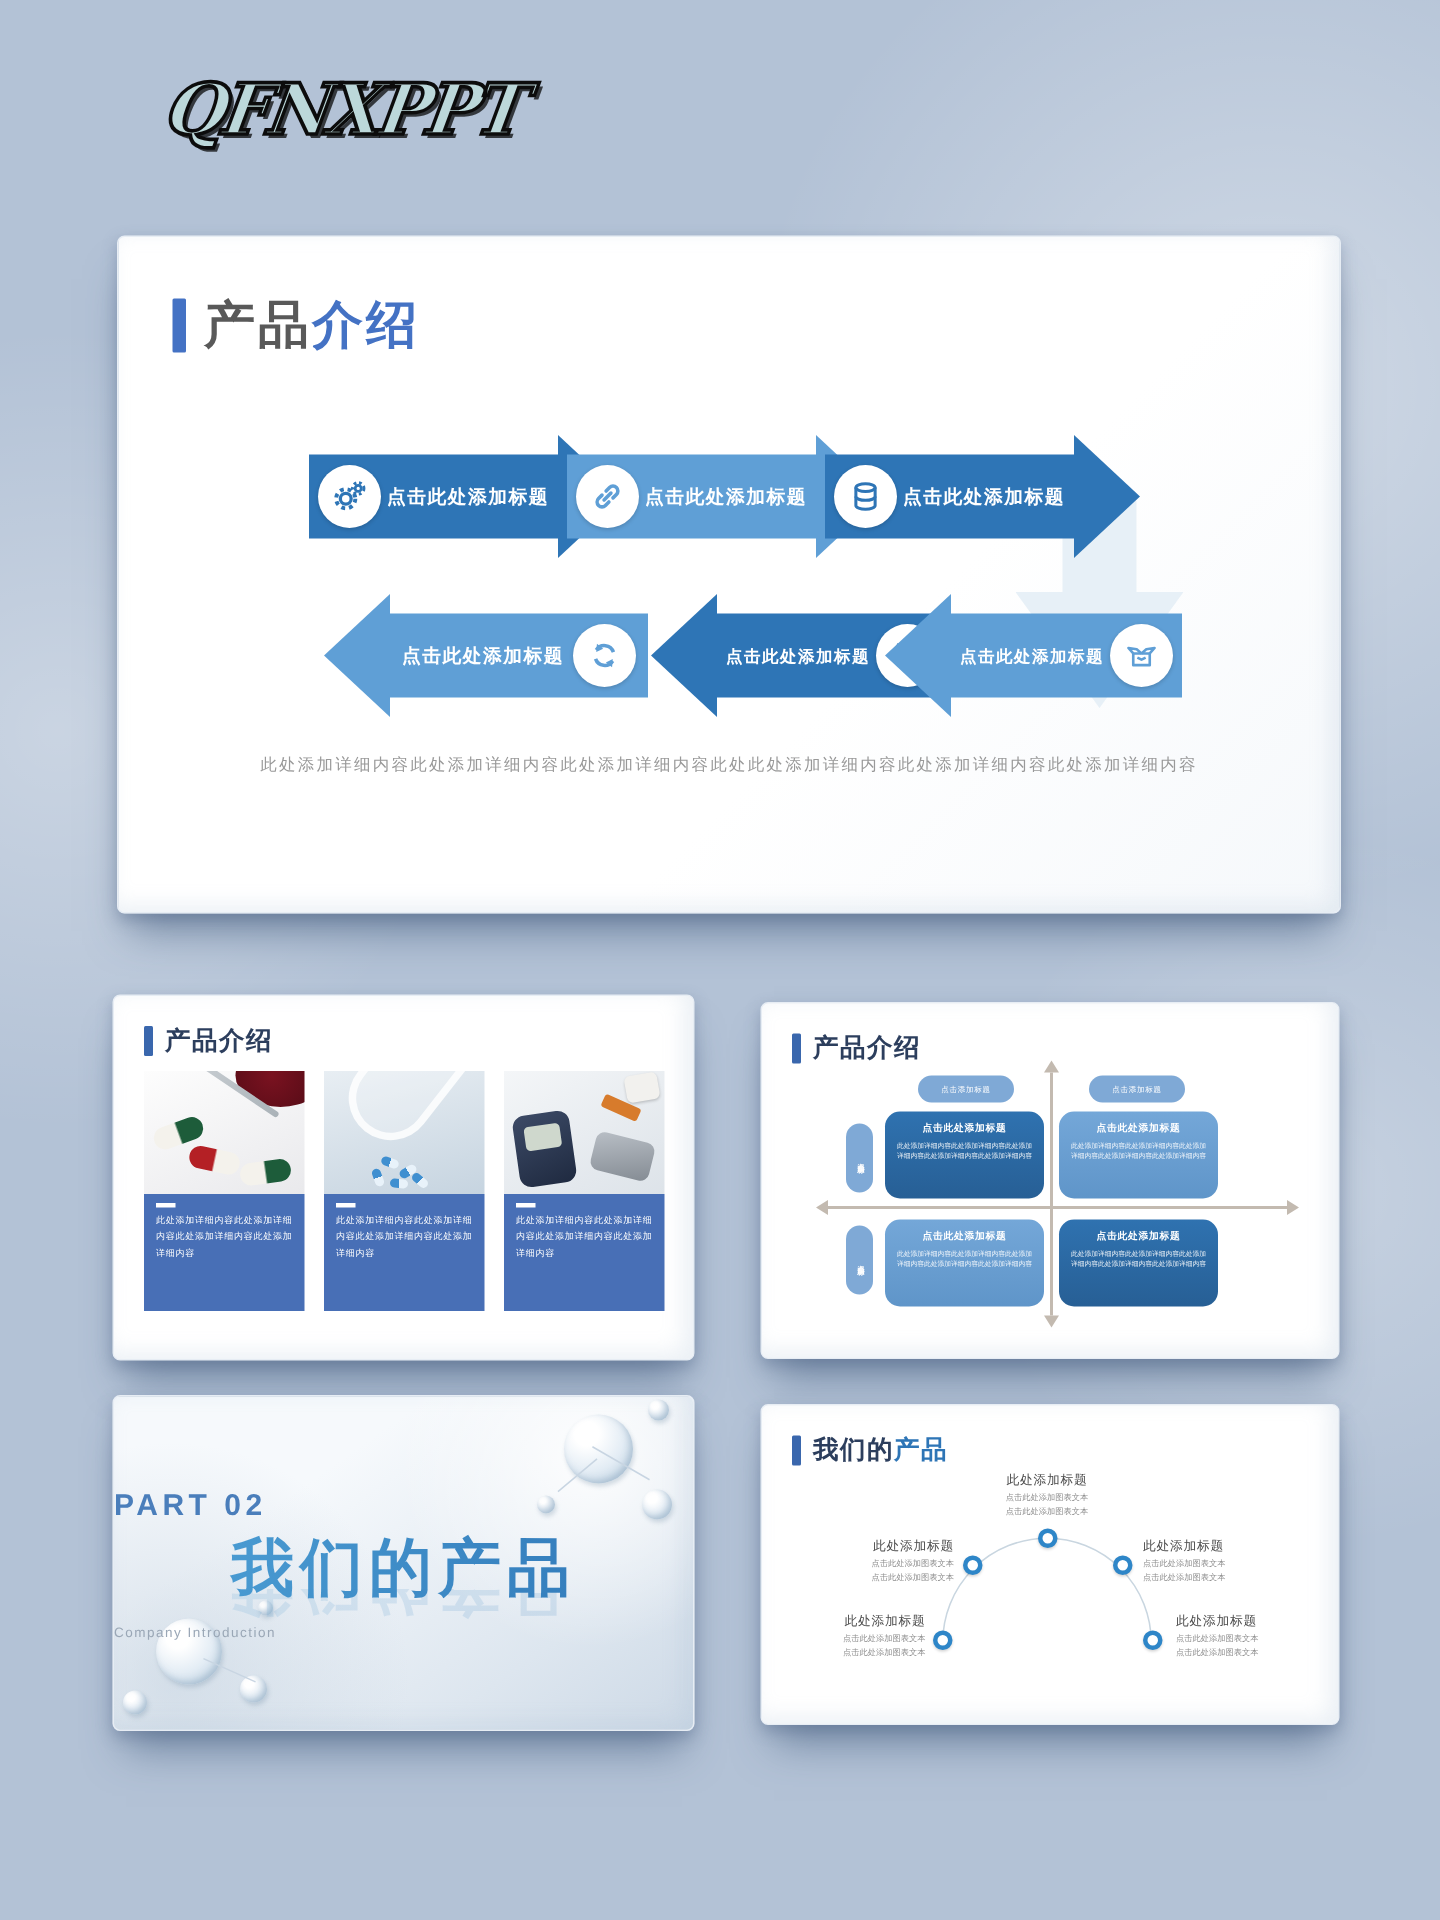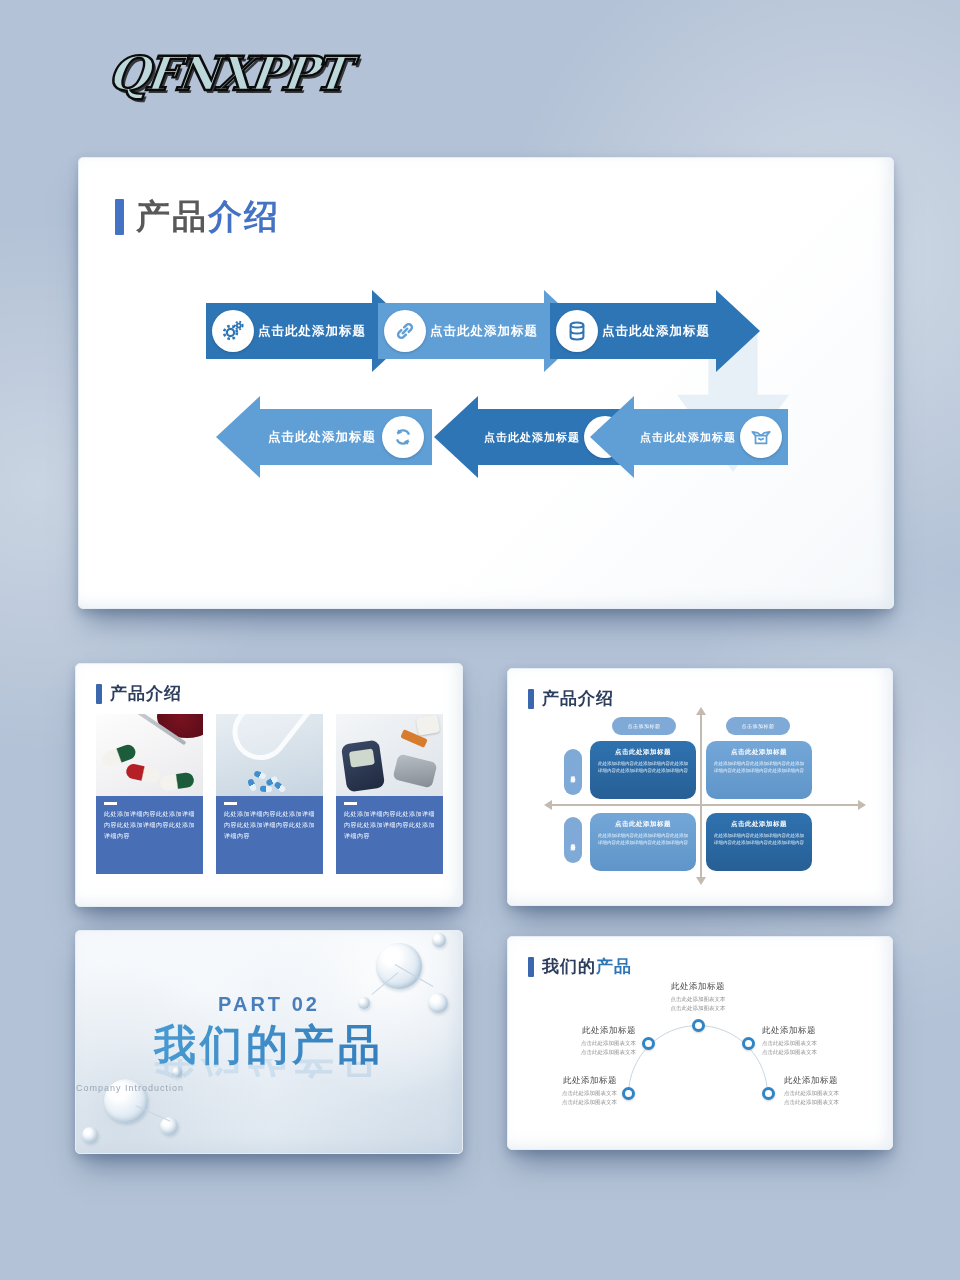--- a/index.html
+++ b/index.html
@@ -123,21 +123,21 @@
   .ax.right { left:350px; top:131px; border-top:5px solid transparent; border-bottom:5px solid transparent; border-left:8px solid #c3bab0; }
   .ax.up    { left:188px; top:38px; border-left:5px solid transparent; border-right:5px solid transparent; border-bottom:8px solid #c3bab0; }
   .ax.down  { left:188px; top:208px; border-left:5px solid transparent; border-right:5px solid transparent; border-top:8px solid #c3bab0; }
 
   
   #slide4 { left:75px; top:930px; width:388px; height:224px; overflow:hidden;
     background:
       radial-gradient(circle at 82% 18%, rgba(255,255,255,.9), transparent 35%),
       radial-gradient(circle at 10% 85%, rgba(190,205,220,.55), transparent 40%),
       linear-gradient(145deg,#f6f9fc 30%,#dde6ef 75%,#cdd9e6); }
-  .part { position:absolute; left:0; top:62px; width:100%; text-align:center;
+  .part { position:absolute; left:0; top:62px; width:100%; text-align:left;
     font-size:20px; font-weight:bold; letter-spacing:3px; color:#4a7ebb; }
   .bigtitle { position:absolute; left:0; top:86px; width:100%; text-align:center;
     font-size:42px; font-weight:bold; letter-spacing:4px;
     background:linear-gradient(90deg,#4fa3d8,#2e75b6);
     -webkit-background-clip:text; background-clip:text; color:transparent; }
   .bigtitle.refl { top:128px; transform:scaleY(-1); opacity:.14; height:26px; overflow:hidden; }
   .subtitle { position:absolute; left:0; top:152px; width:100%; 
     font-size:9px; letter-spacing:1px; color:#9aa7b6; }
   .bubble { position:absolute; border-radius:50%;
     background:radial-gradient(circle at 33% 28%, #ffffff 18%, #e4edf5 55%, #b9cfe0);
@@ -268,20 +268,21 @@
             <rect x="6" y="10.5" width="12" height="8.5"></rect>
             <path d="M6 10.5 L2.5 6.5 L8.5 7.5 L12 10.5"></path>
             <path d="M18 10.5 L21.5 6.5 L15.5 7.5 L12 10.5"></path>
             <path d="M9 13.5 L12 15 L15 13.5"></path>
           </g>
         </svg>
       </span>
     </div>
   </div>
 
+  <div class="caption">此处添加详细内容此处添加详细内容此处添加详细内容此处此处添加详细内容此处添加详细内容此处添加详细内容</div>
 </div>
 
 <div id="slide2" class="slide">
   <div class="stitle-sm">
     <div class="tbar"></div>
     <div class="ttext t-navy">产品介绍</div>
   </div>
   <div class="cards">
     <div class="card">
       <div class="photo ph1">

